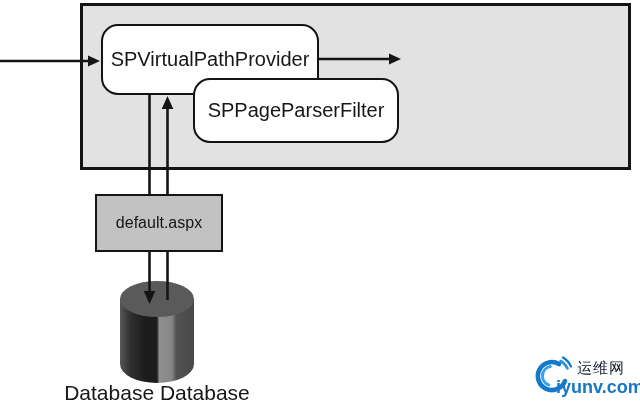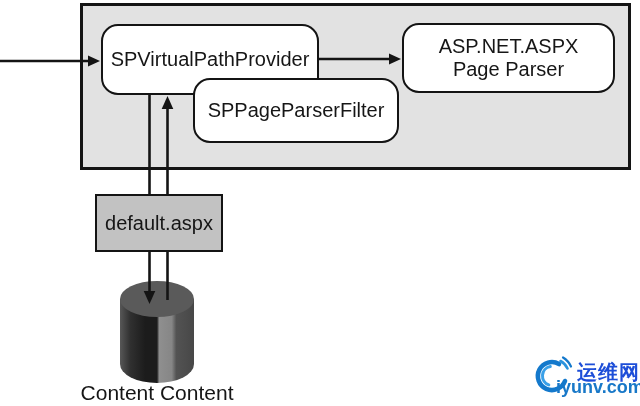--- a/index.html
+++ b/index.html
@@ -40,21 +40,21 @@
 
   .node-file {
     position: absolute;
     left: 95px; top: 194px;
     width: 128px; height: 58px;
     background: #c2c2c2;
     border: 2.5px solid #141414;
     display: flex;
     align-items: center;
     justify-content: center;
-    font-size: 20px;
+    font-size: 16px;
     z-index: 3;
   }
 
   .db-cylinder {
     position: absolute;
     left: 119px; top: 280px;
     width: 76px; height: 104px;
     z-index: 1;
   }
 
@@ -77,49 +77,42 @@
 
   .watermark {
     position: absolute;
     left: 531px; top: 350px;
     width: 106px; height: 52px;
     z-index: 6;
   }
   .watermark .logo-swirl { position: absolute; left: 1px; top: 5px; width: 42px; height: 40px; }
   .watermark .site-name {
     position: absolute; left: 46px; top: 9px;
-    font-size: 20px; letter-spacing: 1px;
-    color: #1d4ed8;
+    font-size: 15px; letter-spacing: 1px;
+    color: #0f172a;
     white-space: nowrap;
-    font-weight: bold;
   }
   .watermark .site-domain {
     position: absolute; left: 25px; top: 27px;
     font-size: 18px; font-weight: bold;
     color: #1878c8;
     white-space: nowrap;
   }
 </style>
 </head>
 <body>
 
 <div id="stage">
 
   <div class="container-box"></div>
 
   <div class="node node-provider">
     <span>SPVirtualPathProvider</span>
   </div>
 
-  <div class="node node-parser">
-    <span>
-      <span style="display:block">ASP.NET.ASPX</span>
-      <span style="display:block">Page Parser</span>
-    </span>
-  </div>
 
   <div class="node node-filter">
     <span>SPPageParserFilter</span>
   </div>
 
   <div class="node-file">
     <span>default.aspx</span>
   </div>
 
   <svg class="db-cylinder" viewBox="0 0 76 104" aria-hidden="true">
@@ -132,21 +125,21 @@
         <stop offset="0.53" stop-color="#8f8f8f"></stop>
         <stop offset="0.70" stop-color="#868686"></stop>
         <stop offset="0.76" stop-color="#535353"></stop>
         <stop offset="1" stop-color="#474747"></stop>
       </linearGradient>
     </defs>
     <path d="M1,19 L1,84 A37,19 0 0 0 75,84 L75,19 Z" fill="url(#cylGrad)"></path>
     <ellipse cx="38" cy="19" rx="37" ry="18" fill="#5a5a5a"></ellipse>
   </svg>
 
-  <div class="db-label">Content Content</div>
+  <div class="db-label">Database Database</div>
 
   <svg id="arrow-overlay" viewBox="0 0 640 406" aria-hidden="true">
     <g stroke="#141414" stroke-width="2.6" fill="#141414">
 
       <g>
         <line x1="0" y1="61" x2="88" y2="61"></line>
         <polygon points="88,55.5 88,66.5 100,61" stroke="none"></polygon>
       </g>
 
       <g>

